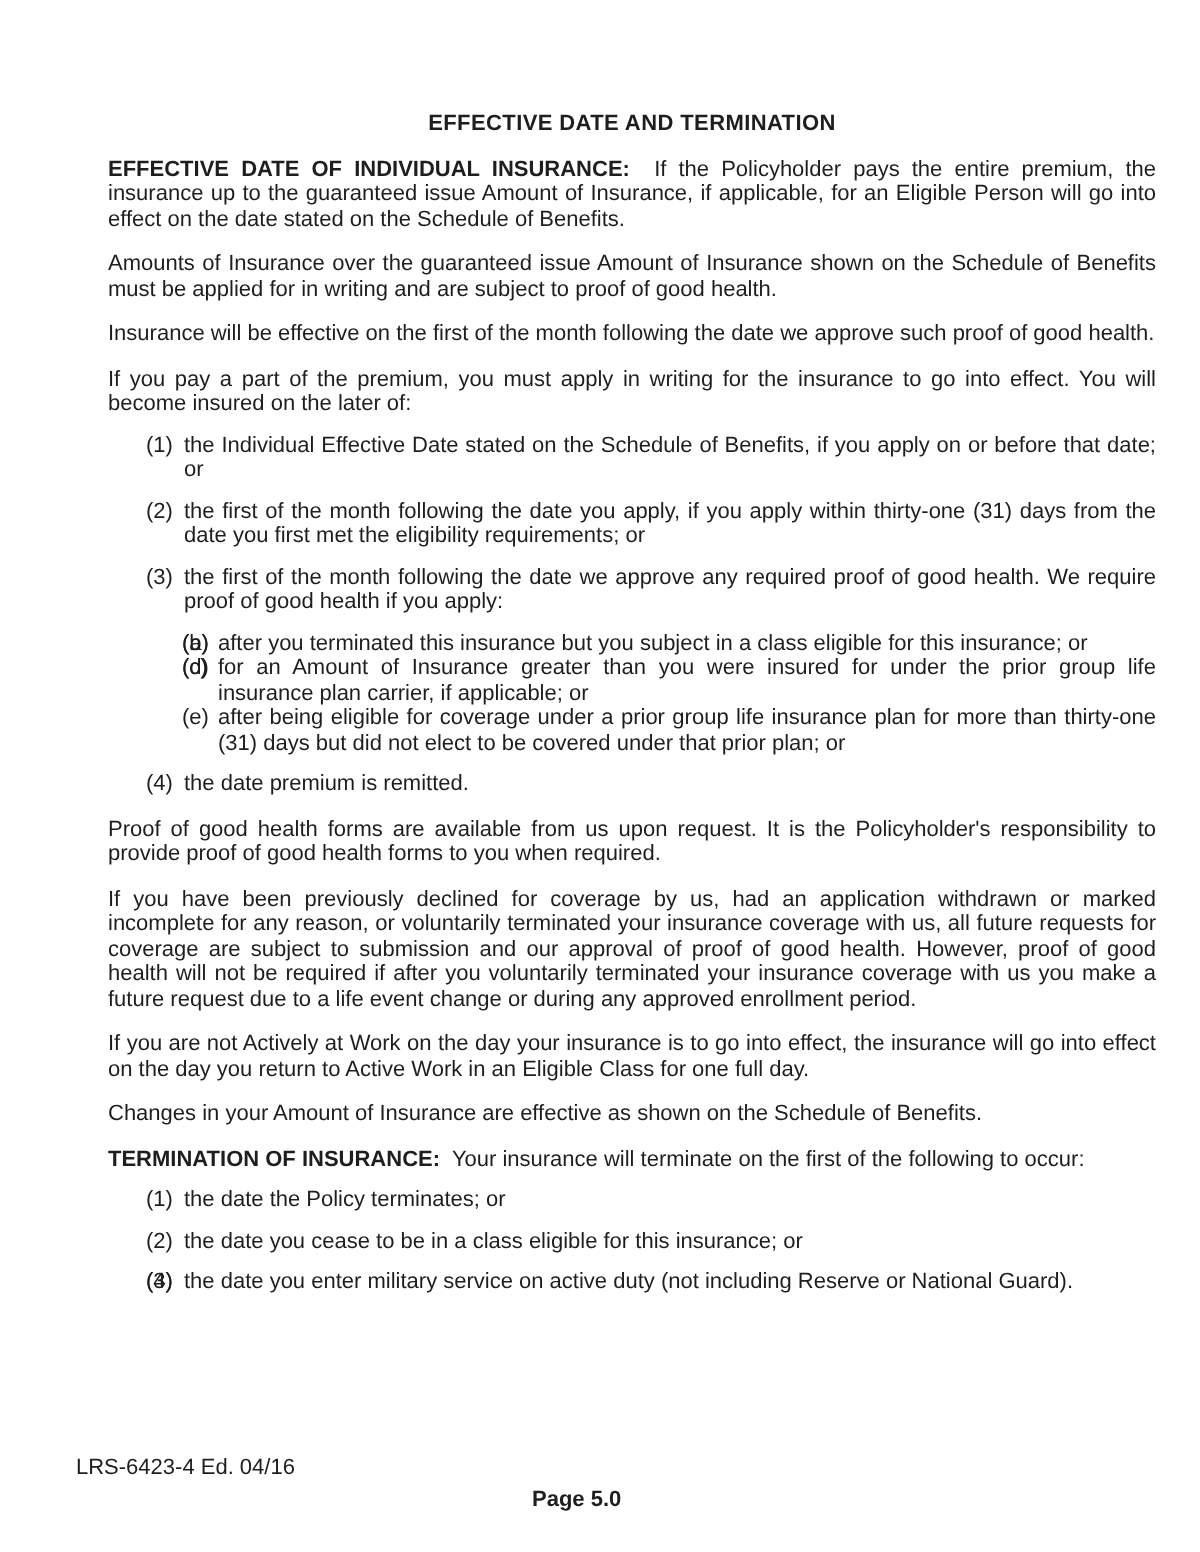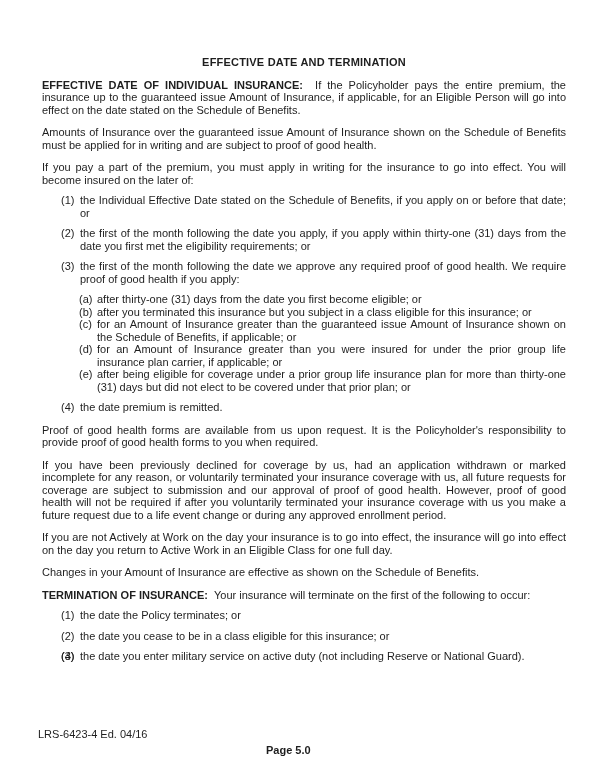--- a/index.html
+++ b/index.html
@@ -12,21 +12,21 @@
     height: 776px;
     position: relative;
     font-family: "Liberation Sans", "DejaVu Sans", sans-serif;
     font-size: 11px;
     line-height: 12.5px;
     color: #1e1e1e;
     overflow: hidden;
   }
   .page-content {
     position: absolute;
-    left: 42px;
+    left: 54px;
     top: 56px;
     width: 524px;
   }
   .doc-title {
     text-align: center;
     font-weight: bold;
     margin: 0;
     letter-spacing: 0.2px;
   }
   p.para {
@@ -87,20 +87,21 @@
 <body>
 
 <div class="page-content">
 
   <div class="doc-title">EFFECTIVE DATE AND TERMINATION</div>
 
   <p class="para"><b>EFFECTIVE DATE OF INDIVIDUAL INSURANCE:</b>&nbsp; <span>If the Policyholder pays the entire premium, the insurance up to the guaranteed issue Amount of Insurance, if applicable, for an Eligible Person will go into effect on the date stated on the Schedule of Benefits.</span></p>
 
   <p class="para">Amounts of Insurance over the guaranteed issue Amount of Insurance shown on the Schedule of Benefits must be applied for in writing and are subject to proof of good health.</p>
 
+  <p class="para">Insurance will be effective on the first of the month following the date we approve such proof of good health.</p>
 
   <p class="para">If you pay a part of the premium, you must apply in writing for the insurance to go into effect.  You will become insured on the later of:</p>
 
   <div class="li">
     <span class="marker">(1)</span>
     <span>the Individual Effective Date stated on the Schedule of Benefits, if you apply on or before that date; or</span>
   </div>
 
   <div class="li">
     <span class="marker">(2)</span>
@@ -108,29 +109,27 @@
   </div>
 
   <div class="li">
     <span class="marker">(3)</span>
     <span>the first of the month following the date we approve any required proof of good health. We require proof of good health if you apply:</span>
   </div>
 
   <div class="sublist">
     <div class="li2">
       <span class="marker">(a)</span>
-      <span>after thirty-one (31) days from the date you first become eligible; or</span>
     </div>
     <div class="li2">
       <span class="marker">(b)</span>
       <span>after you terminated this insurance but you subject in a class eligible for this insurance; or</span>
     </div>
     <div class="li2">
       <span class="marker">(c)</span>
-      <span>for an Amount of Insurance greater than the guaranteed issue Amount of Insurance shown on the Schedule of Benefits, if applicable; or</span>
     </div>
     <div class="li2">
       <span class="marker">(d)</span>
       <span>for an Amount of Insurance greater than you were insured for under the prior group life insurance plan carrier, if applicable; or</span>
     </div>
     <div class="li2">
       <span class="marker">(e)</span>
       <span>after being eligible for coverage under a prior group life insurance plan for more than thirty-one (31) days but did not elect to be covered under that prior plan; or</span>
     </div>
   </div>

